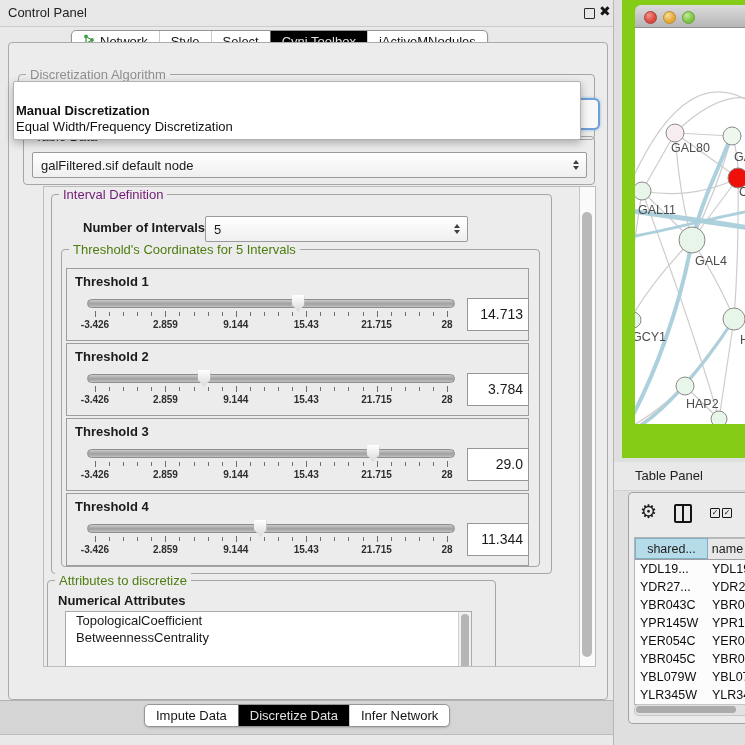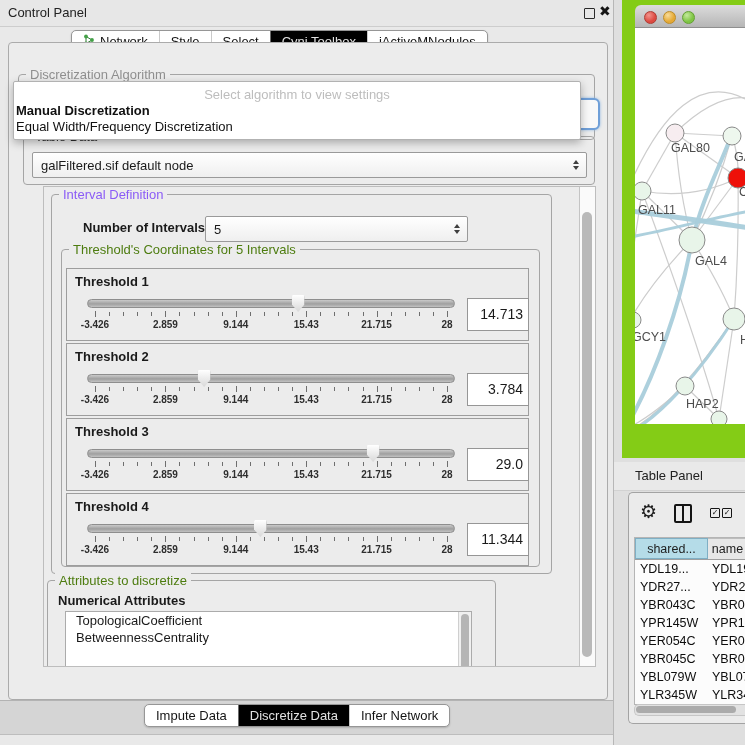--- a/index.html
+++ b/index.html
@@ -24,21 +24,21 @@
   .bottom-strip{left:0;top:700px;width:613px;height:33px;background:#d5d5d5;border-top:1px solid #b3b3b3;border-bottom:1px solid #bdbdbd;}
   .bottom-tabstrip{left:144px;top:704px;}
 
   .main-panel{left:8px;top:42px;width:598px;height:656px;background:#ececec;border:1px solid #ababab;border-radius:4px;}
 
   
   .group{position:absolute;border:1px solid #a5a5a5;border-radius:4px;}
   .group-title{position:absolute;top:-8px;left:7px;background:#ececec;padding:0 4px;white-space:nowrap;}
   .t-gray{color:#8f8f8f;}
   .t-dark{color:#2c2c2c;}
-  .t-green{color:#8b5cf6;}
+  .t-green{color:#701a75;}
   .t-blue{color:#4d7c0f;}
 
   
   .combo{position:absolute;background:linear-gradient(#ffffff,#efefef);border:1px solid #9a9a9a;border-radius:2px;display:flex;align-items:center;}
   .combo-text{flex:1;padding-left:8px;overflow:hidden;white-space:nowrap;}
   .spin{display:flex;flex-direction:column;align-items:center;margin-right:7px;line-height:0;}
   .spin i{display:block;width:0;height:0;border-left:3.5px solid transparent;border-right:3.5px solid transparent;}
   .spin i.up{border-bottom:4px solid #3f3f3f;margin-bottom:2px;}
   .spin i.dn{border-top:4px solid #3f3f3f;}
 
@@ -151,21 +151,20 @@
       </div>
 
     <div class="abs main-panel">
 
       <div class="group" style="left:9px;top:31px;width:575px;height:64px;">
         <span class="group-title t-gray">Discretization Algorithm</span>
       </div>
       <div class="abs focus-combo"></div>
 
       <div class="abs popup">
-        <div class="popup-hint">Select algorithm to view settings</div>
         <div class="popup-item b">Manual Discretization</div>
         <div class="popup-item p">Equal Width/Frequency Discretization</div>
       </div>
 
       <div class="group" style="left:14px;top:93px;width:570px;height:47px;">
         <span class="group-title t-dark">Table Data</span>
         <div class="combo" style="left:8px;top:15px;width:553px;height:24px;">
           <span class="combo-text">galFiltered.sif default node</span>
           <span class="spin">
               <i class="up"></i>

